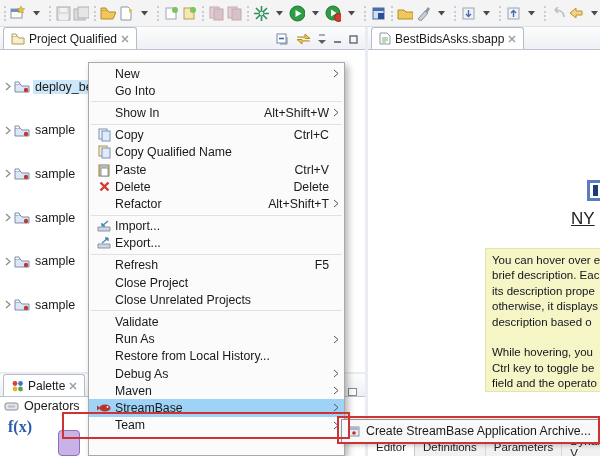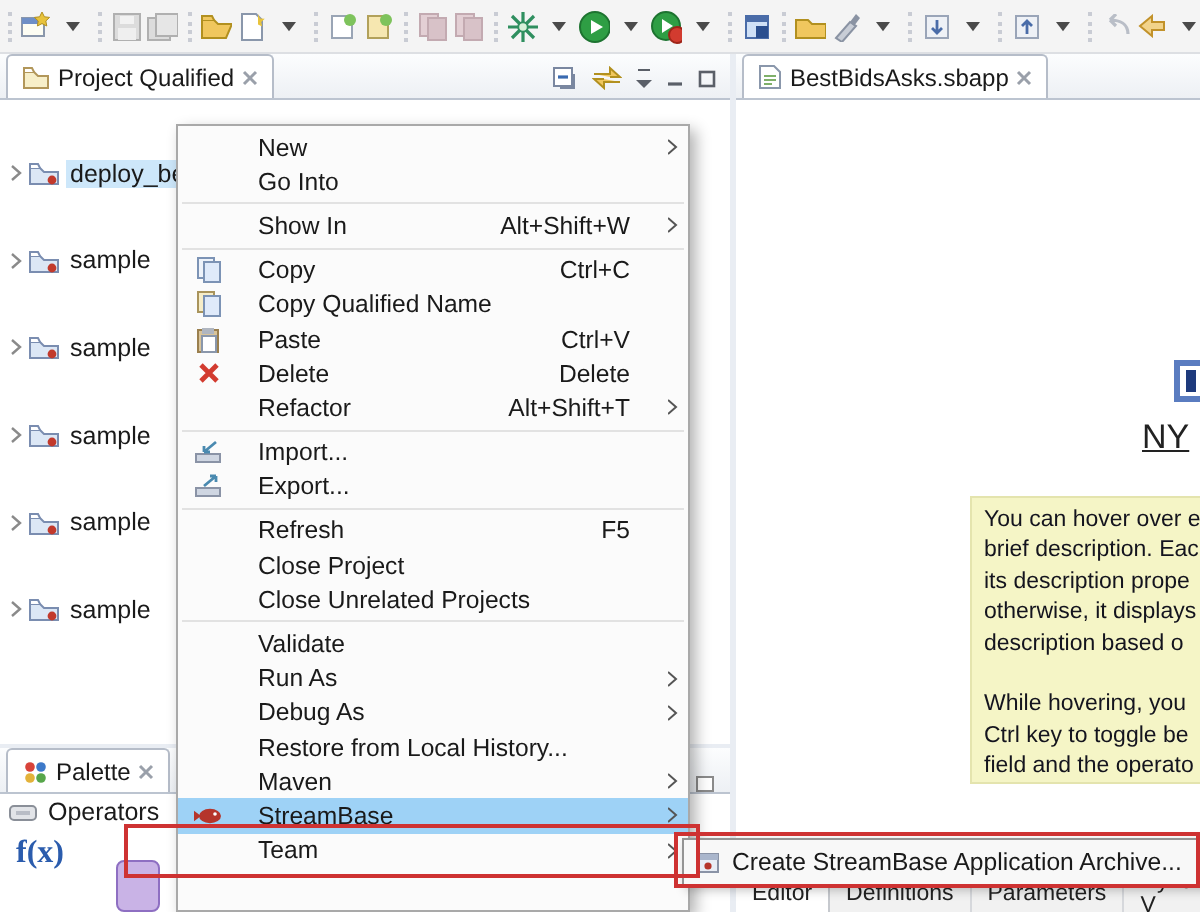--- a/index.html
+++ b/index.html
@@ -47,21 +47,21 @@
     font-size:11.5px; color:#14141e; }
   .note-line { min-height:15.4px; line-height:15.4px; white-space:nowrap; overflow:hidden; }
   .btabs { position:absolute; left:368px; top:437px; width:232px; height:19px;
     background:#f1f1f1; border-top:1px solid #c6c9ce; display:flex; font-size:11.5px; }
   .btab { padding:0 8px; display:flex; align-items:center; border-right:1px solid #d6d8dc; color:#222; }
   .btab.active { background:#fff; border-right:1px solid #c6c9ce; }
   
   .menu { position:absolute; left:88px; top:62px; width:257px; height:394px;
     background:#fbfbfb; border:1px solid #a9a9a9; box-shadow:3px 3px 7px rgba(0,0,0,.3);
     padding-top:2px; z-index:10; }
-  .mi { height:17.2px; display:flex; align-items:center; padding:0 5px 0 4px; font-size:12.3px;gap:14px; }
+  .mi { height:17.2px; display:flex; align-items:center; padding:0 5px 0 4px; font-size:12.3px; }
   .mi-icon { width:22px; flex:none; display:flex; justify-content:center; align-items:center; }
   .mi-label { flex:1; white-space:nowrap; }
   .mi-short { margin-left:10px; white-space:nowrap; }
   .mi-sub { width:10px; flex:none; display:flex; justify-content:flex-end; align-items:center; }
   .mi.hl { background:#9ed2f6; }
   .msep { height:1px; background:#e2e2e2; margin:2px 2px; }
   
   .submenu { position:absolute; left:341px; top:419px; width:290px; height:24px;
     background:#f8f8f8; border:1px solid #949494; box-shadow:2px 2px 5px rgba(0,0,0,.25);
     display:flex; align-items:center; gap:5px; padding-left:5px; z-index:11; font-size:12.3px; }
@@ -557,33 +557,33 @@
       <span class="mi-label">Run As</span>
       <span class="mi-short"></span>
     <span class="mi-sub">
         <svg width="5" height="9">
           <path d="M0 1l4 3.5L0 8" fill="none" stroke="#555"></path>
         </svg>
       </span>
   </div>
   <div class="mi">
     <span class="mi-icon"></span>
+      <span class="mi-label">Restore from Local History...</span>
+      <span class="mi-short"></span>
+      <span class="mi-sub"></span>
+  </div>
+  <div class="mi">
+    <span class="mi-icon"></span>
       <span class="mi-label">Debug As</span>
       <span class="mi-short"></span>
     <span class="mi-sub">
         <svg width="5" height="9">
           <path d="M0 1l4 3.5L0 8" fill="none" stroke="#555"></path>
         </svg>
       </span>
-  </div>
-  <div class="mi">
-    <span class="mi-icon"></span>
-      <span class="mi-label">Restore from Local History...</span>
-      <span class="mi-short"></span>
-      <span class="mi-sub"></span>
   </div>
   <div class="mi">
     <span class="mi-icon"></span>
       <span class="mi-label">Maven</span>
       <span class="mi-short"></span>
     <span class="mi-sub">
         <svg width="5" height="9">
           <path d="M0 1l4 3.5L0 8" fill="none" stroke="#555"></path>
         </svg>
       </span>

